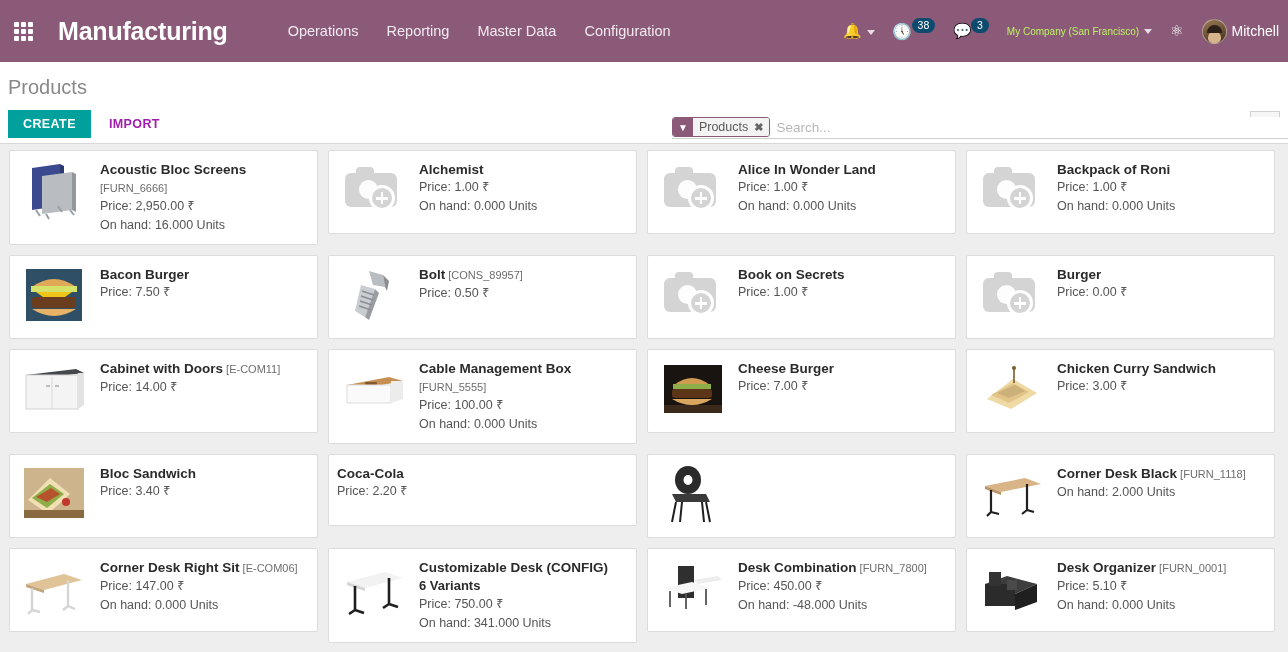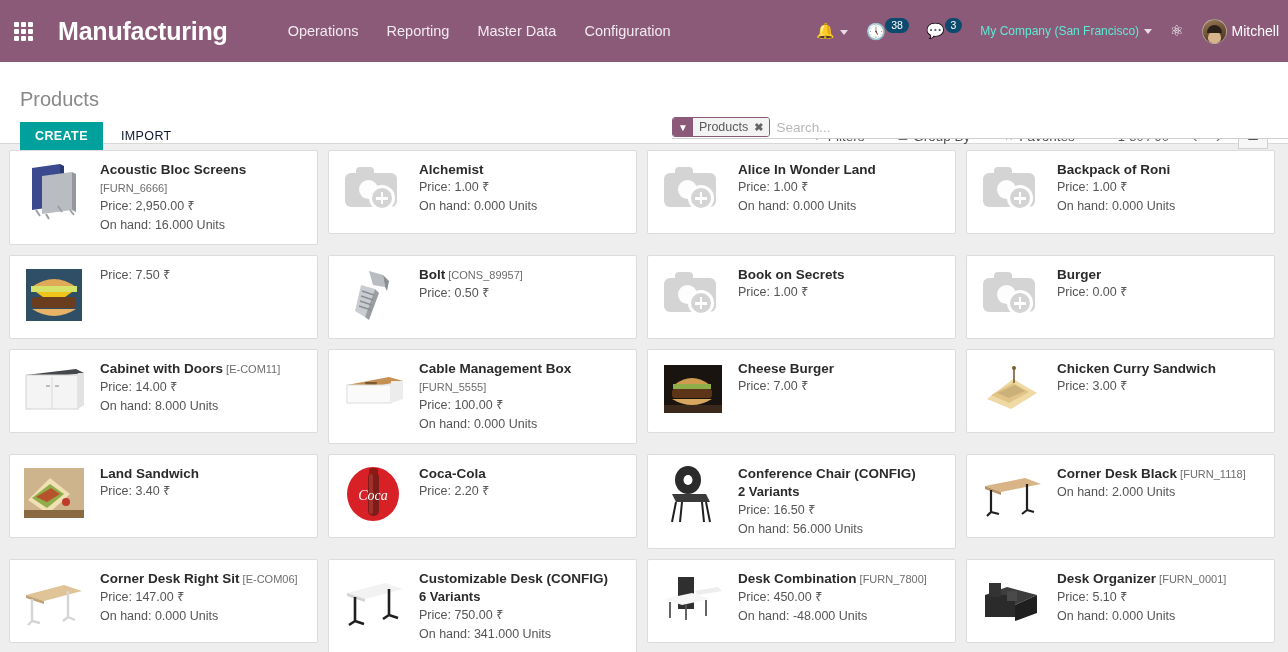--- a/index.html
+++ b/index.html
@@ -44,21 +44,21 @@
     display: flex; align-items: center; gap: 5px;
     padding: 0 9px; height: 45px; cursor: pointer; position: relative;
   }
   .caret { width: 0; height: 0; border-left: 4px solid transparent;
     border-right: 4px solid transparent; border-top: 5px solid #e8dce6; }
   .badge {
     background: #0c4a6e; color: #fff; font-size: 10.5px; font-weight: normal;
     border-radius: 9px; padding: 1px 6px; line-height: 13px;
     margin-left: -6px; position: relative; top: -6px;
   }
-  .company-name { font-size: 12px; color: #5eead4; white-space: nowrap; }
+  .company-name { font-size: 10px; color: #bef264; white-space: nowrap; }
   .avatar {
     width: 25px; height: 25px; border-radius: 50%;
     background: linear-gradient(160deg,#9a7b55 0%,#6b4f35 55%,#3a2c1e 100%);
     border: 1px solid rgba(255,255,255,.45);
     overflow: hidden; position: relative; flex: none;
   }
   .avatar::after {
     content:''; position:absolute; left:50%; top:52%;
     width:13px; height:13px; margin-left:-6.5px;
     border-radius:50% 50% 45% 45%; background:#d8b48c;
@@ -66,34 +66,34 @@
   .avatar::before {
     content:''; position:absolute; left:50%; top:24%;
     width:15px; height:8px; margin-left:-7.5px;
     border-radius:8px 8px 0 0; background:#2b2118; z-index:2;
   }
   .user-name { font-size: 14px; color: #fff; white-space: nowrap; }
 
   
   .control-panel {
     background: #ffffff; border-bottom: 1px solid #d8d8d8;
-    padding: 12px; position: relative; height: 82px;
+    padding: 0; position: relative; height: 82px;
   }
   .cp-row1 { display: flex; align-items: flex-start; padding: 12px 8px 0 8px; height: 42px; }
   .breadcrumb { font-size: 20px; color: #888888; font-weight: normal; line-height: 26px; }
   .cp-row2 { display: flex; align-items: center; padding: 0 8px; height: 40px; }
 
   .btn-create {
     background: #00A09D; color: #fff; border: none;
     font-size: 12.5px; font-weight: bold; letter-spacing: .4px;
     padding: 7px 15px; cursor: pointer; border-radius: 0;
   }
   .btn-import {
-    background: transparent; border: none; color: #0f172a;
-    font-size: 12.5px; font-weight: normal; letter-spacing: .4px;
+    background: transparent; border: none; color: #a21caf;
+    font-size: 12.5px; font-weight: bold; letter-spacing: .4px;
     padding: 7px 12px; cursor: pointer; margin-left: 6px;
   }
 
   
   .search-wrap {
     position: absolute; left: 672px; top: 55px; right: 0; height: 24px;
     display: flex; align-items: stretch;
   }
   .search-box {
     display: flex; align-items: stretch; flex: 1;
@@ -362,20 +362,21 @@
           <svg class="prodimg" width="70" height="60" viewBox="0 0 70 60">
       <rect x="6" y="4" width="56" height="52" fill="#2e4f66"></rect>
       <path d="M12,22 q22,-16 44,0 z" fill="#e0a958"></path>
       <rect x="11" y="21" width="46" height="6" fill="#d6e36a"></rect>
       <polygon points="16,27 34,40 52,27" fill="#f0c419"></polygon>
       <rect x="12" y="32" width="44" height="11" rx="3" fill="#6b3d1f"></rect>
       <path d="M12,44 q22,14 44,0 z" fill="#e8b267"></path>
           </svg>
         </div>
         <div class="kbody">
+          <div class="kname">Bacon Burger</div>
           <div class="kline">Price: 7.50 ₹</div>
         </div>
       </div>
     </div>
     <div class="kcard">
       <div class="kcard-inner">
         <div class="kimg">
           <svg class="prodimg" width="70" height="60" viewBox="0 0 70 60">
       <polygon points="30,6 44,10 46,22 34,20" fill="#b9bcc0"></polygon>
       <polygon points="44,10 50,16 48,26 46,22" fill="#8b8e92"></polygon>
@@ -430,21 +431,20 @@
       <rect x="6" y="16" width="52" height="34" fill="#f4f4f4" stroke="#d2d2d2"></rect>
       <polygon points="58,14 64,14 64,46 58,50" fill="#e2e2e2"></polygon>
       <line x1="32" y1="18" x2="32" y2="50" stroke="#d8d8d8"></line>
       <rect x="26" y="26" width="4" height="2" fill="#bbb"></rect>
       <rect x="35" y="26" width="4" height="2" fill="#bbb"></rect>
           </svg>
         </div>
         <div class="kbody">
           <div class="kname">Cabinet with Doors<span class="kcode"> [E-COM11]</span></div>
           <div class="kline">Price: 14.00 ₹</div>
-          <div class="kline">On hand: 8.000 Units</div>
         </div>
       </div>
     </div>
     <div class="kcard">
       <div class="kcard-inner">
         <div class="kimg">
           <svg class="prodimg" width="70" height="60" viewBox="0 0 70 60">
       <polygon points="8,26 50,18 64,22 22,30" fill="#c69055"></polygon>
       <rect x="8" y="26" width="44" height="18" fill="#fafafa" stroke="#dcdcdc"></rect>
       <polygon points="52,22 64,22 64,40 52,44" fill="#ececec"></polygon>
@@ -499,57 +499,42 @@
           <svg class="prodimg" width="70" height="60" viewBox="0 0 70 60">
       <rect x="4" y="4" width="60" height="50" fill="#cdb48d"></rect>
       <polygon points="8,36 30,14 50,30 28,50" fill="#f0e0b4"></polygon>
       <polygon points="12,34 30,20 44,30 27,44" fill="#8fae4a"></polygon>
       <polygon points="16,33 31,24 40,30 27,38" fill="#b6532c"></polygon>
       <circle cx="46" cy="38" r="4" fill="#c0392b"></circle>
       <rect x="4" y="46" width="60" height="8" fill="#8a6a40"></rect>
           </svg>
         </div>
         <div class="kbody">
-          <div class="kname">Land Sandwich</div>
+          <div class="kname">Bloc Sandwich</div>
           <div class="kline">Price: 3.40 ₹</div>
         </div>
       </div>
     </div>
     <div class="kcard">
       <div class="kcard-inner">
-        <div class="kimg">
-          <svg class="prodimg" width="70" height="60" viewBox="0 0 70 60">
-      <ellipse cx="34" cy="30" rx="26" ry="27" fill="#d82027"></ellipse>
-      <rect x="29" y="8" width="11" height="44" rx="5" fill="#7d1c18"></rect>
-      <rect x="30" y="10" width="4" height="40" rx="2" fill="#b23b33" opacity=".7"></rect>
-      <rect x="30" y="4" width="9" height="6" rx="1.5" fill="#8e1a14"></rect>
-      <text x="34" y="36" font-family="Liberation Serif,serif" font-size="14" font-style="italic" fill="#ffffff" text-anchor="middle">Coca</text>
-          </svg>
-        </div>
         <div class="kbody">
           <div class="kname">Coca-Cola</div>
           <div class="kline">Price: 2.20 ₹</div>
         </div>
       </div>
     </div>
     <div class="kcard">
       <div class="kcard-inner">
         <div class="kimg">
           <svg class="prodimg" width="70" height="60" viewBox="0 0 70 60">
       <ellipse cx="30" cy="16" rx="13" ry="14" fill="#2b2b2b"></ellipse>
       <ellipse cx="30" cy="16" rx="4.5" ry="5" fill="#ffffff"></ellipse>
       <polygon points="14,30 48,30 52,38 18,38" fill="#3a3a3a"></polygon>
       <path d="M18,38 l-4,20 M48,38 l4,20 M24,38 l-2,20 M44,38 l2,20" stroke="#1f1f1f" stroke-width="2" fill="none"></path>
           </svg>
-        </div>
-        <div class="kbody">
-          <div class="kname">Conference Chair (CONFIG)</div>
-          <div class="kvariants">2 Variants</div>
-          <div class="kline">Price: 16.50 ₹</div>
-          <div class="kline">On hand: 56.000 Units</div>
         </div>
       </div>
     </div>
     <div class="kcard">
       <div class="kcard-inner">
         <div class="kimg">
           <svg class="prodimg" width="70" height="60" viewBox="0 0 70 60">
       <polygon points="8,22 48,14 64,20 24,28" fill="#d9b487"></polygon>
       <polygon points="8,22 24,28 24,31 8,25" fill="#b89366"></polygon>
       <path d="M14,26 l0,22 M14,48 l-4,4 M14,48 l8,2" stroke="#1f1f1f" stroke-width="2.2" fill="none"></path>

